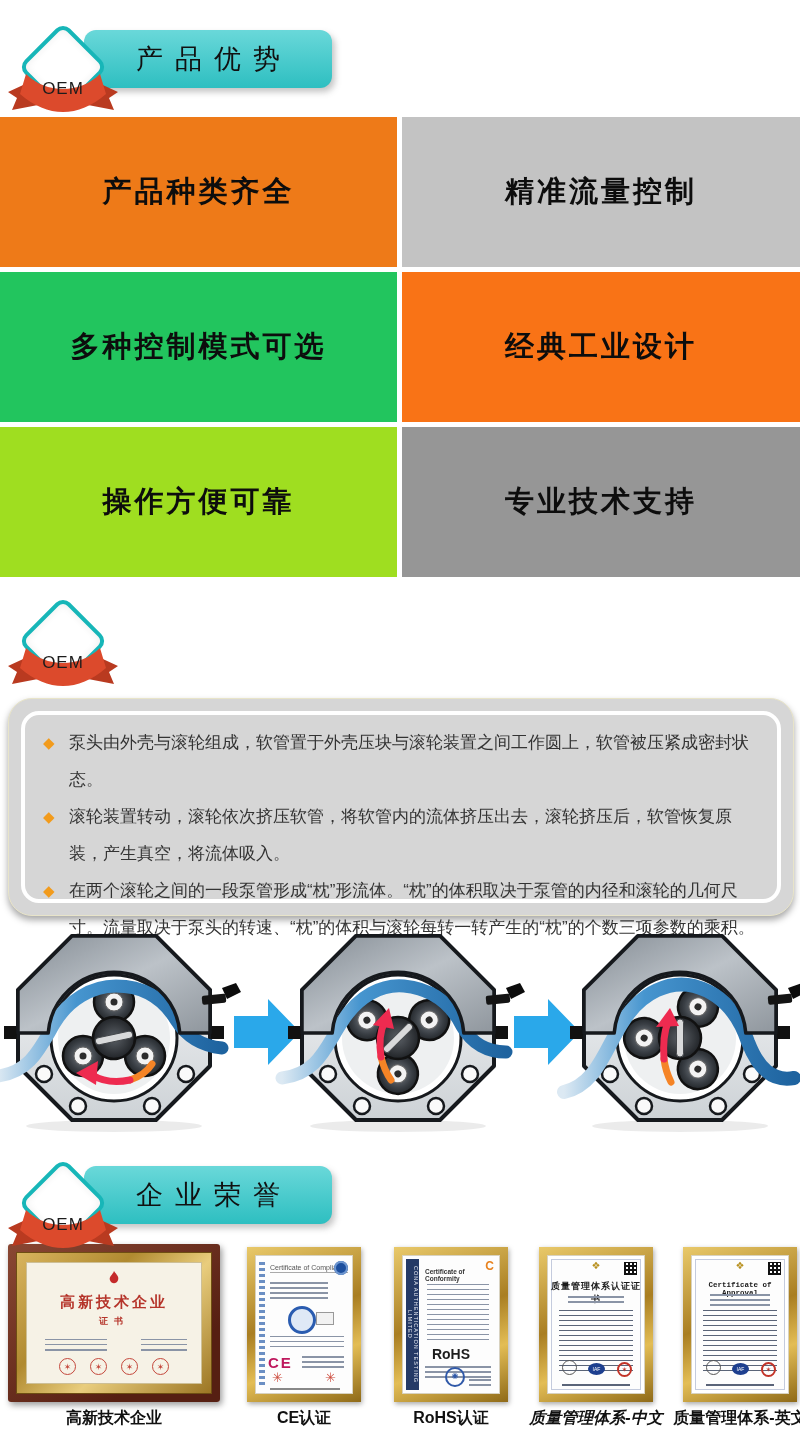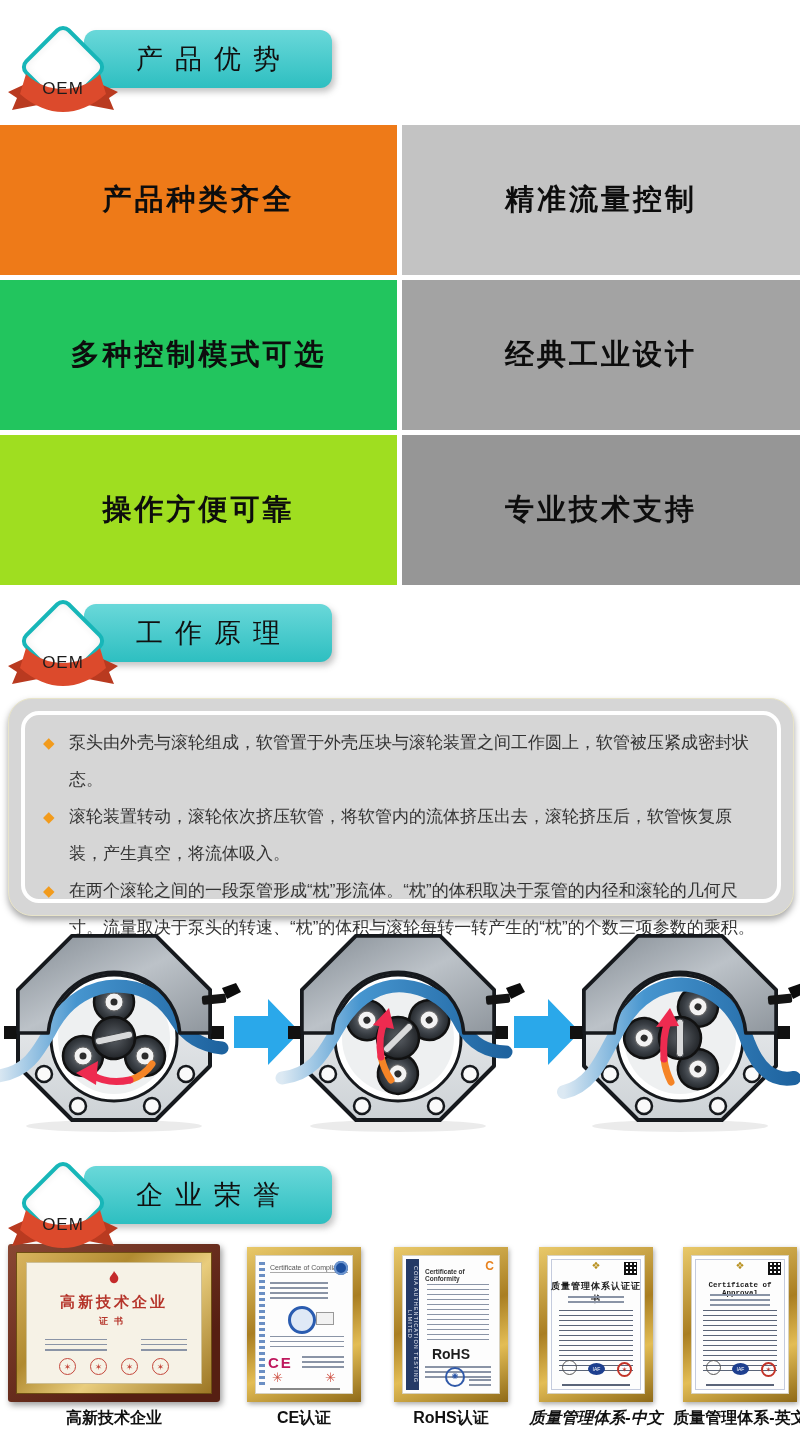--- a/index.html
+++ b/index.html
@@ -15,21 +15,21 @@
                letter-spacing:12px;padding-left:12px;}
   .diamond{position:absolute;left:31px;top:23px;width:56px;height:56px;background:#fff;
            border:4px solid #17b6b8;border-radius:10px;transform:rotate(45deg);z-index:2;
            box-shadow:inset 0 0 8px rgba(0,0,0,.07);}
   .ribbon{position:absolute;left:6px;top:60px;width:114px;height:44px;z-index:3;}
   .diamond-label{position:absolute;left:28px;top:43px;width:70px;text-align:center;z-index:4;
                  font-size:17px;color:#1c1c1c;letter-spacing:1px;margin-top:24px;}
 
   
   .tiles{position:absolute;left:0;top:117px;width:800px;display:grid;
-         grid-template-columns:397px 398px;grid-auto-rows:150px;gap:5px;margin-top:8px;}
+         grid-template-columns:397px 398px;grid-auto-rows:150px;gap:5px;}
   .tile{display:flex;align-items:center;justify-content:center;}
   .tile-label{font-size:29px;font-weight:700;color:#0d0d0d;letter-spacing:3px;}
 
   
   .principle-box{position:absolute;left:8px;top:698px;width:784px;height:216px;background:#d6d6d6;
                  border-radius:24px;border:1px solid #e8e4c9;box-shadow:0 4px 7px rgba(0,0,0,.35);}
   .principle-inner{position:absolute;left:12px;right:12px;top:12px;bottom:12px;border:4px solid #fff;
                    border-radius:18px;padding:9px 12px 9px 18px;box-sizing:border-box;}
   .point{display:flex;font-size:17px;line-height:37px;color:#333;}
   .point .bullet{width:26px;flex:0 0 26px;color:#f29b1c;font-size:15px;line-height:37px;}
@@ -90,35 +90,32 @@
   <div class="tiles">
     <div class="tile" style="background-color: rgb(238, 122, 24);">
       <span class="tile-label">产品种类齐全</span>
       </div>
     <div class="tile" style="background-color: rgb(195, 195, 195);">
       <span class="tile-label">精准流量控制</span>
       </div>
     <div class="tile" style="background-color: #22c55e;">
       <span class="tile-label">多种控制模式可选</span>
       </div>
-    <div class="tile" style="background-color: #a3a3a3;">
+    <div class="tile" style="background-color: #f97316;">
       <span class="tile-label">经典工业设计</span>
       </div>
     <div class="tile" style="background-color: rgb(159, 222, 32);">
       <span class="tile-label">操作方便可靠</span>
       </div>
     <div class="tile" style="background-color: rgb(150, 150, 150);">
       <span class="tile-label">专业技术支持</span>
       </div>
   </div>
 
   <div class="section-header" style="top:586px">
-    <div class="banner-bar" style="background-color: rgb(48, 201, 203);">
-      <span class="banner-text">工作原理</span>
-    </div>
     <div class="diamond"></div>
     <svg class="ribbon" viewBox="0 0 114 44">
       <path d="M28,8 L2,20 L11,26 L6,38 L32,33 Z" fill="#b93a20"></path>
       <path d="M86,8 L112,20 L103,26 L108,38 L82,33 Z" fill="#b93a20"></path>
       <path d="M20,2 C40,22 74,22 94,2 L100,22 C72,46 42,46 14,22 Z" fill="#dc4a2c"></path>
     </svg>
     <div class="diamond-label">OEM</div>
   </div>
 
   <div class="principle-box">

